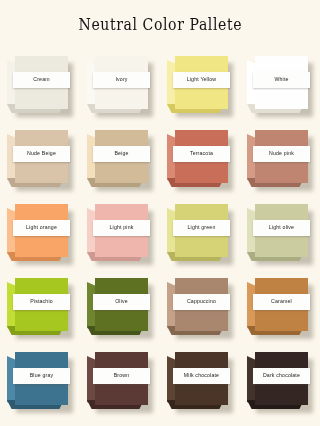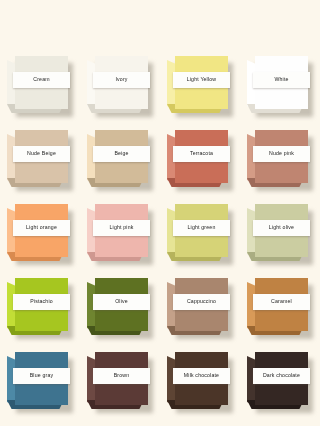--- a/index.html
+++ b/index.html
@@ -129,20 +129,23 @@
     white-space: nowrap;
     line-height: 1.1;
     text-align: center;
   }
 </style>
 </head>
 <body>
 
 <div id="page">
 
+  <div id="title-bar">
+    <span id="page-title">Neutral Color Pallete</span>
+  </div>
 
   <div id="swatch-grid">
       <div class="swatch">
         <div class="sw-shadow"></div>
         <div class="sw-left" style="background: rgb(244, 242, 233);"></div>
         <div class="sw-bottom" style="background: rgb(211, 208, 196);"></div>
         <div class="sw-face" style="background: rgb(236, 234, 223);"></div>
         <div class="sw-label">
           <span class="sw-label-text">Cream</span>
         </div>

